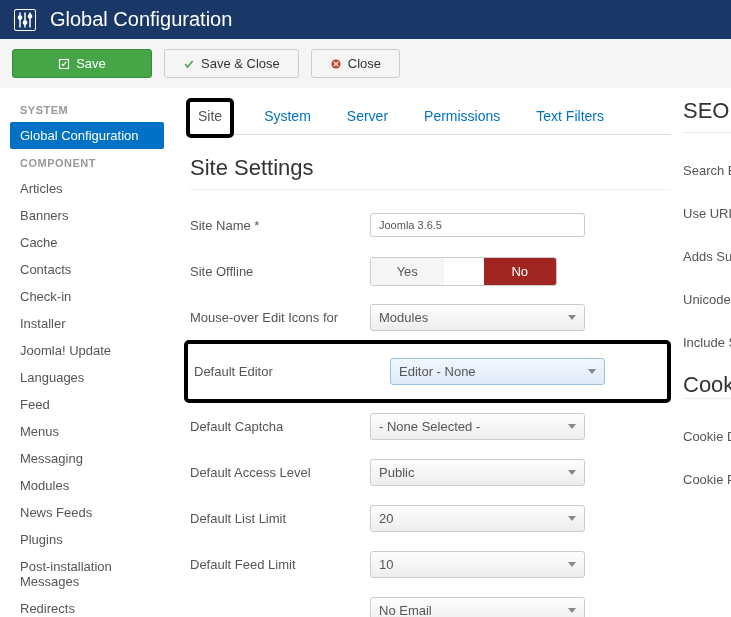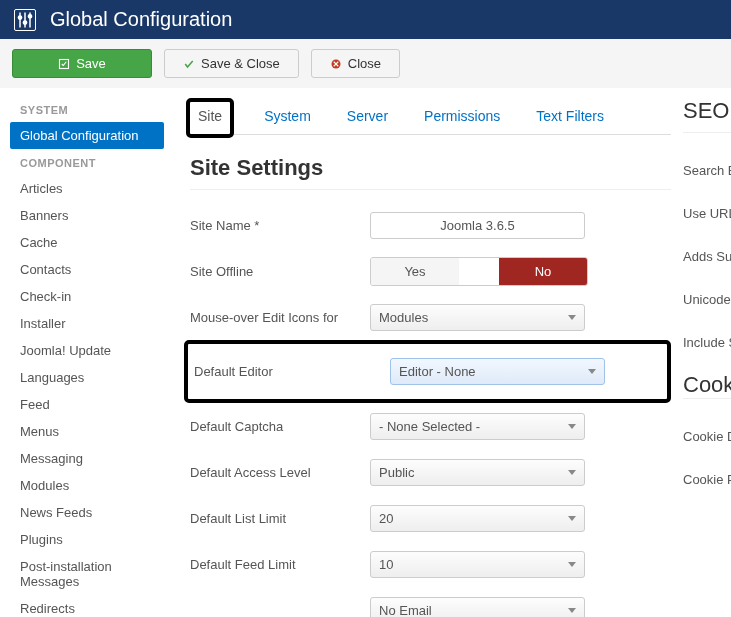--- a/index.html
+++ b/index.html
@@ -15,26 +15,26 @@
 .sidebar { width: 170px; padding: 8px 0 0 10px; flex-shrink: 0; }
 .side-heading { color: #999; font-size: 11px; font-weight: bold; padding: 8px 10px 6px; letter-spacing: 0.5px; }
 .side-item { padding: 6px 10px; color: #555; font-size: 13px; cursor: pointer; }
 .side-item.active { background: #0072c6; color: #fff; border-radius: 2px; margin-right: 6px; }
 .main { flex: 1; padding: 0 0 0 20px; }
 .tabs { border-bottom: 1px solid #ddd; padding: 14px 0 0 0; display: flex; gap: 24px; }
 .tab { color: #0072c6; padding: 6px 6px 10px; cursor: pointer; font-size: 14px; }
 .tab.active { color: #555; }
 .highlight-box { border: 4px solid #000000; border-radius: 5px; }
 .tab-wrap.highlight-box { margin: -4px 0 -4px -4px; padding: 0 2px; }
-h2.section-title { font-size: 22px; font-weight: bold; color: #333; margin: 20px 0 8px; }
+h2.section-title { font-size: 22px; font-weight: normal; color: #333; margin: 20px 0 8px; }
 .hr { border-top: 1px solid #eee; margin-bottom: 20px; }
 .form-row { display: flex; align-items: center; margin-bottom: 16px; min-height: 30px; }
 .form-label { width: 180px; color: #555; font-size: 13px; }
-.text-input { width: 215px; padding: 5px 8px; border: 1px solid #ccc; border-radius: 3px; font-size: 13px; color: #555; text-align: center; }
-.radio-group { display: flex; width: 218px; border: 1px solid #ccc; border-radius: 3px; overflow: hidden; gap: 40px; }
+.text-input { width: 215px; padding: 5px 8px; border: 1px solid #ccc; border-radius: 3px; font-size: 11px; color: #555; }
+.radio-group { display: flex; width: 187px; border: 1px solid #ccc; border-radius: 3px; overflow: hidden; gap: 40px; }
 .radio-btn { flex: 1; text-align: center; padding: 6px 0; font-size: 13px; cursor: pointer; background: #f5f5f5; color: #555; }
 .radio-btn.selected { background: #a02622; color: #fff; }
 .select { width: 215px; padding: 5px 8px; border: 1px solid #ccc; border-radius: 3px; background: linear-gradient(#fdfdfd,#eee); color: #555; font-size: 13px; display: flex; justify-content: space-between; align-items: center; cursor: pointer; }
 .select .caret { width: 0; height: 0; border-left: 4px solid transparent; border-right: 4px solid transparent; border-top: 5px solid #888; }
 .row-highlight { padding: 14px 6px; margin: -8px 0 8px -6px; }
 .row-highlight .select { background: linear-gradient(#f2f7ff,#dfeaf8); border-color: #9ec2e8; margin-left: 16px; }
 .right-col { width: 60px; padding-left: 12px; padding-top: 10px; overflow: hidden; white-space: nowrap; }
 .right-col h2 { font-size: 22px; font-weight: normal; color: #333; margin-bottom: 8px; }
 .right-col .rl { margin-top: 30px; color: #555; font-size: 13px; }
 .right-col h3 { font-size: 22px; font-weight: normal; color: #333; margin-top: 22px; }

